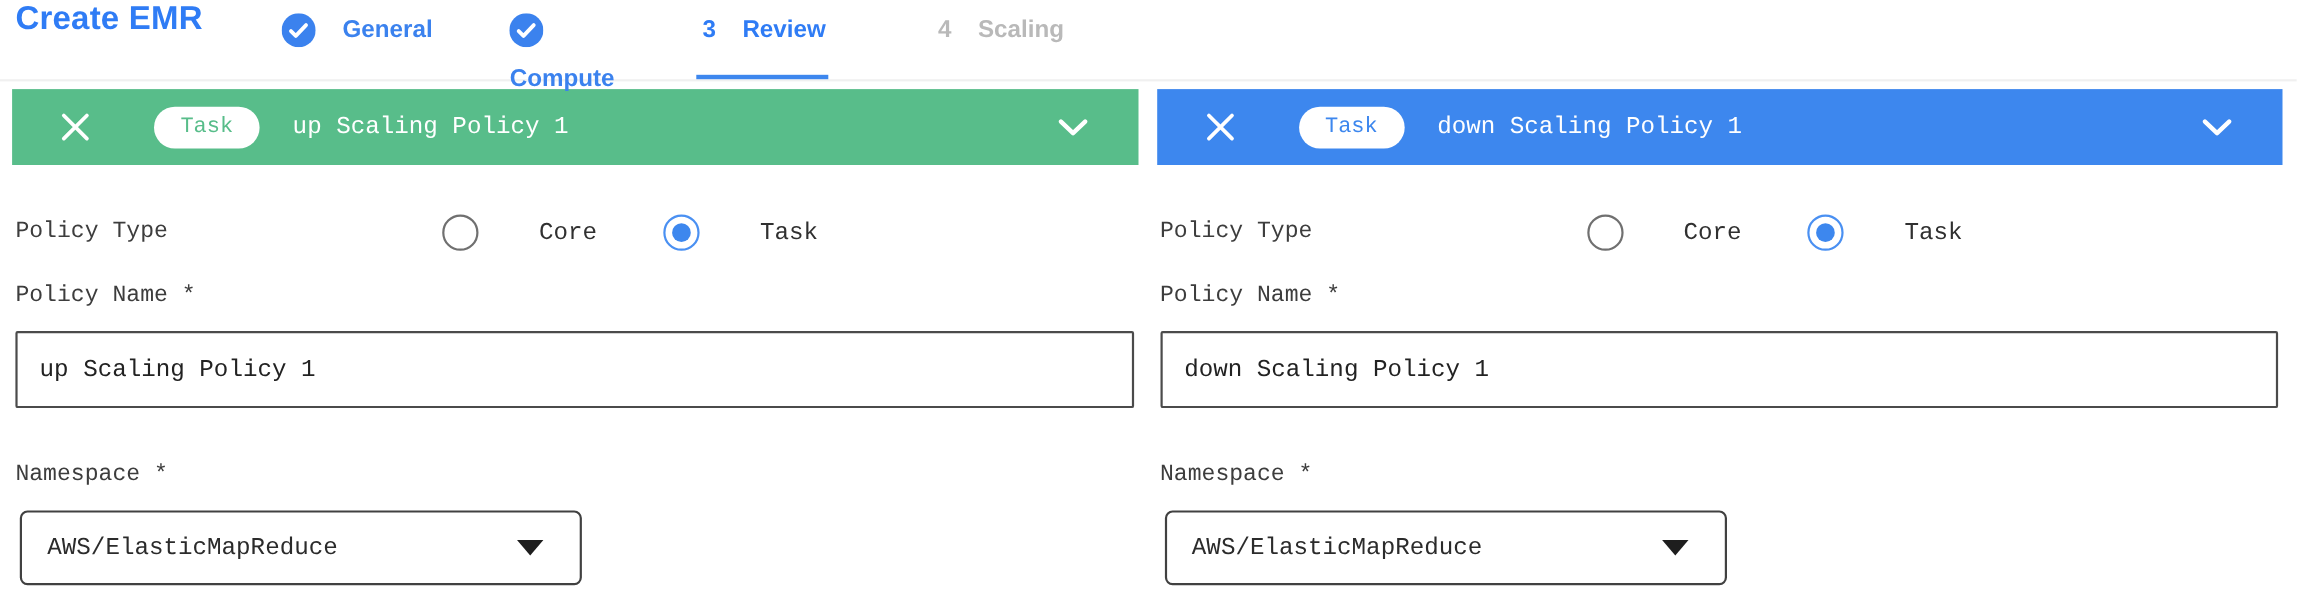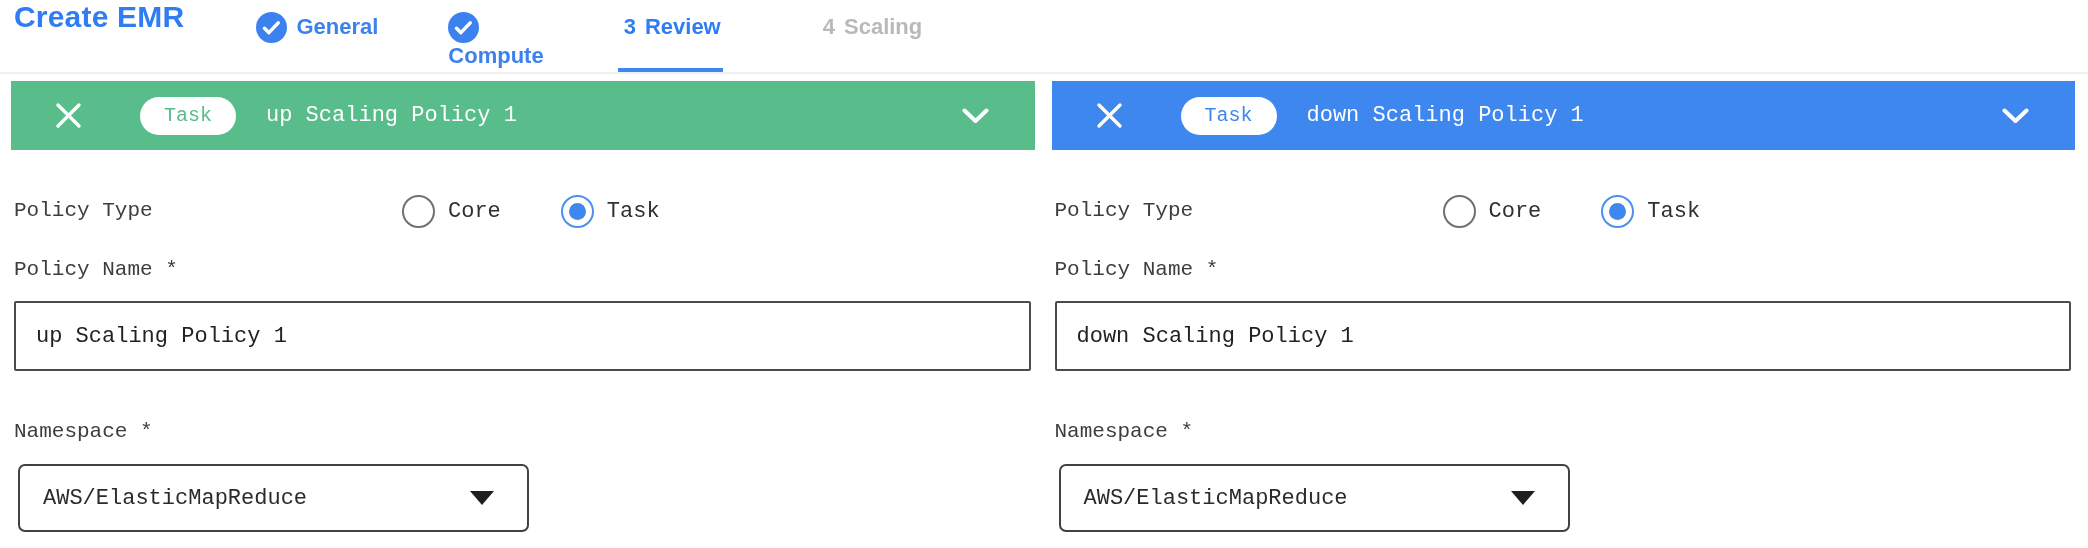--- a/index.html
+++ b/index.html
@@ -5,21 +5,21 @@
   * { margin:0; padding:0; box-sizing:border-box; }
   html,body { background:#fff; }
   body {
     width:2088px; height:548px; position:relative; overflow:hidden;
     font-family:"Liberation Sans","DejaVu Sans",sans-serif; color:#333;
   }
 
   
   .topnav { display:flex; align-items:stretch; height:74px; border-bottom:2px solid #f0f0f0; }
   .title { margin-left:14px; font-size:30px; font-weight:700; color:#2f7cf5; letter-spacing:.2px; }
-  .step { position:relative; display:flex; align-items:flex-start; padding-top:14px; font-size:22px; font-weight:600; cursor:default; }
+  .step { position:relative; display:flex; align-items:flex-start; padding-top:14px; font-size:22px; font-weight:600; cursor:default;gap:15px; }
   .step .lbl { line-height:26px; }
   .step .num { line-height:26px; margin-right:9px; }
   .step.done { color:#3b82ee; }
   .step.done .chk { width:31px; height:31px; margin:-2px 9px 0 0; display:inline-block; }
   .step.active { color:#2f7cf5; }
   .step.active::after { content:""; position:absolute; left:-6px; right:-2px; bottom:0; height:4px; background:#3d87ee; }
   .step.upcoming { color:#b9b9b9; }
   .s1 { margin-left:72px; } .s2 { margin-left:70px;flex-direction:column; } .s3 { margin-left:80px; } .s4 { margin-left:102px; }
 
   
@@ -34,21 +34,21 @@
   .bar-title { margin-left:30px; font-size:22px; font-weight:400; color:#fff; }
   .chev { margin-left:auto; width:27px; height:16px; cursor:pointer; }
   .chev svg { display:block; }
 
   
   .body { padding-left:3px; }
   .row-pt { position:relative; margin-top:44px; height:34px; display:flex; align-items:center; }
   .field-label { display:block; font-size:21px; color:#3d3d3d; line-height:24px; }
   .row-pt .field-label { margin:0; }
   .radios { position:absolute; left:388px; top:0; height:34px; display:flex; align-items:center; }
-  .radio-opt { display:flex; align-items:center; cursor:pointer; }
+  .radio-opt { display:flex; align-items:center; cursor:pointer;gap:42px; }
   .radio-opt + .radio-opt { margin-left:60px; }
   .radio { width:33px; height:33px; border-radius:50%; border:2.5px solid #707070; background:#fff;
            display:inline-flex; align-items:center; justify-content:center; flex:0 0 auto; }
   .radio.on { border-color:#4a90f2; }
   .radio.on::after { content:""; width:17px; height:17px; border-radius:50%; background:#3d87ee; }
   .rlabel { margin-left:13px; font-size:22px; color:#303030; }
 
   .lbl-name { margin-top:30px; }
   .tinput { display:block; width:calc(100% - 4px); height:70px; margin-top:19px; border:2px solid #4b4b4b; border-radius:2px;
             font-family:inherit; font-size:22px; color:#222; padding:0 20px; background:#fff; outline:none; }

